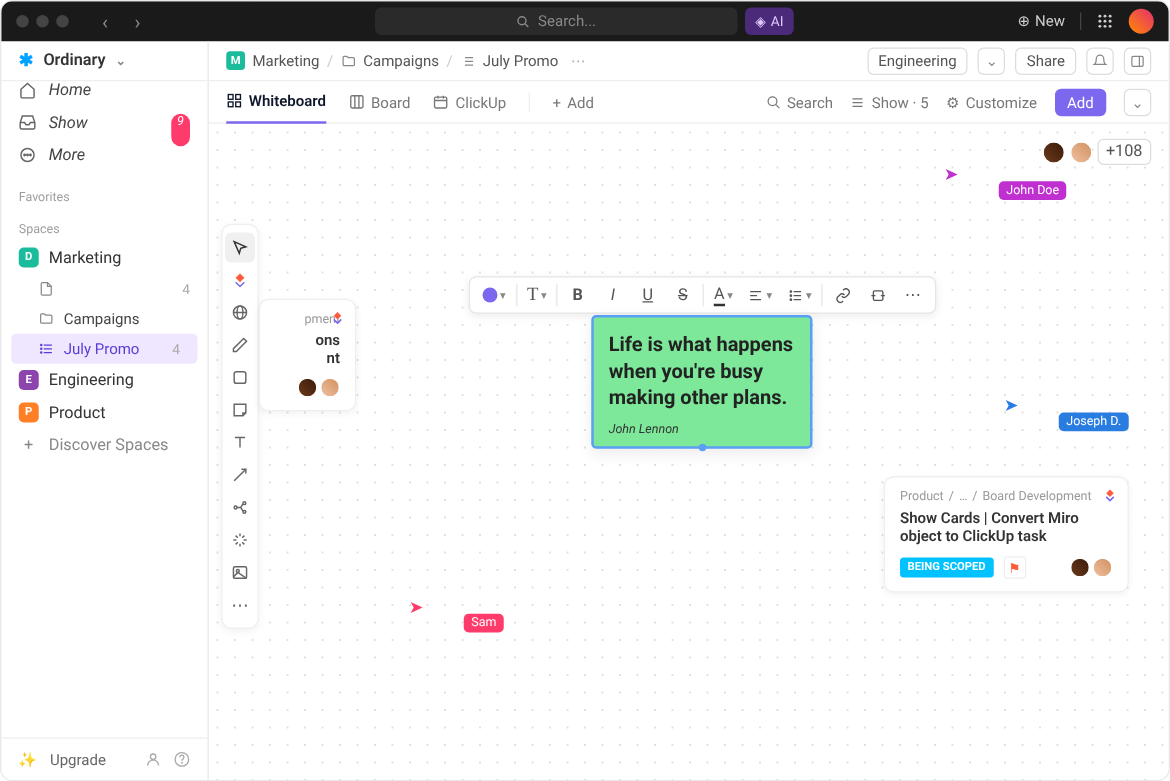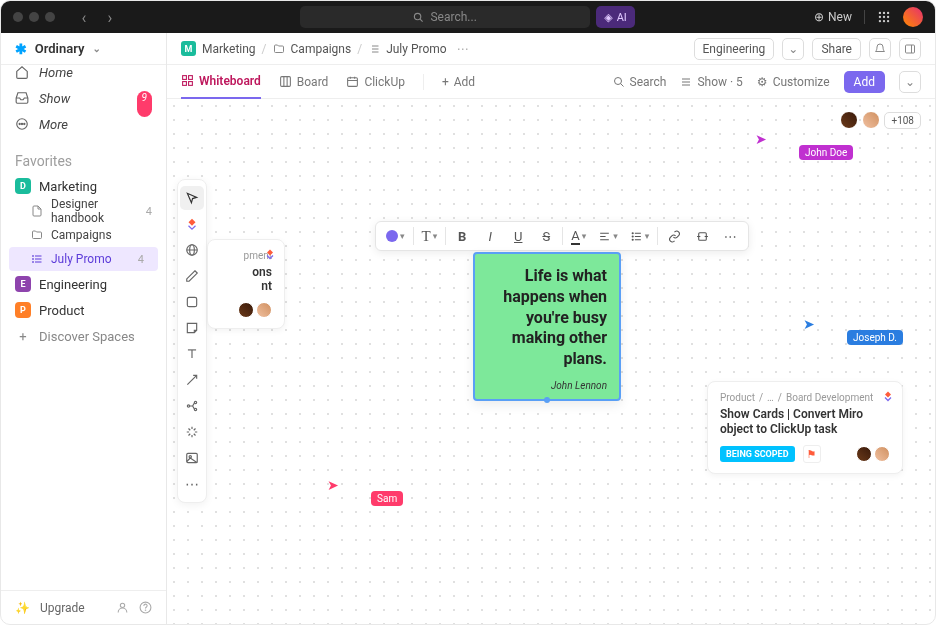--- a/index.html
+++ b/index.html
@@ -20,66 +20,66 @@
 .avatar-sm { width: 20px; height: 20px; border-radius: 50%; background: linear-gradient(45deg,#ff8a00,#e52e71); }
 
 
 .app { display: flex; height: calc(100% - 32px); }
 .sidebar { width: 166px; border-right: 1px solid #e8e8e8; display: flex; flex-direction: column; font-size: 13px; color: #333; }
 .ws-switch { height: 32px; display: flex; align-items: center; gap: 8px; padding: 0 14px; font-weight: 600; border-bottom: 1px solid #eee; }
 .ws-logo { color: #00a3ff; font-size: 14px; }
 .nav-item { height: 26px; display: flex; gap: 10px; padding: 0 14px; cursor: pointer; color: #444; font-style: italic; }
 .nav-item .icon { width: 14px; color: #666; }
 .badge-red { background: #ff3b6b; color: #fff; font-size: 10px; padding: 1px 5px; border-radius: 8px; margin-left: auto; }
-.section-label { padding: 10px 14px 4px; font-size: 14px; color: #9e9e9e; text-transform: none; }
+.section-label { padding: 10px 14px 4px; font-size: 10px; color: #9e9e9e; text-transform: none; }
 .space-item { height: 26px; display: flex; align-items: center; gap: 8px; padding: 0 14px; cursor: pointer; }
 .space-badge { width: 16px; height: 16px; border-radius: 4px; display: flex; align-items: center; justify-content: center; font-size: 9px; font-weight: 700; color: #fff; }
 .tree-item { height: 24px; display: flex; align-items: center; gap: 8px; padding: 0 14px 0 30px; cursor: pointer; color: #444; font-size: 12px; }
 .tree-item.sel { background: #eee7ff; color: #5c3bd9; border-radius: 4px; margin: 0 8px; padding-left: 22px; }
 .tree-count { margin-left: auto; color: #aaa; font-size: 11px; }
 .footer { margin-top: auto; border-top: 1px solid #eee; height: 34px; display: flex; align-items: center; padding: 0 14px; gap: 10px; color: #666; font-size: 12px; }
 .footer .right { margin-left: auto; display: flex; gap: 10px; color: #aaa; }
 
 
 .main { flex: 1; display: flex; flex-direction: column; position: relative; }
 .hdr { height: 32px; border-bottom: 1px solid #eee; display: flex; align-items: center; padding: 0 14px; gap: 6px; font-size: 12px; color: #555; }
 .crumb-badge { width: 15px; height: 15px; border-radius: 3px; background: #1abc9c; color: #fff; font-size: 9px; display: flex; align-items: center; justify-content: center; font-weight: 700; }
 .crumb-sep { color: #ccc; }
 .hdr-right { margin-left: auto; display: flex; align-items: center; gap: 8px; }
 .btn-outline { border: 1px solid #ddd; padding: 3px 8px; border-radius: 5px; cursor: pointer; color: #555; font-size: 12px; }
 .btn-drop { border: 1px solid #ddd; padding: 3px 5px; border-radius: 5px; cursor: pointer; color: #888; }
 .icon-btn { width: 22px; height: 22px; border: 1px solid #ddd; border-radius: 5px; display: flex; align-items: center; justify-content: center; color: #888; cursor: pointer; font-size: 12px; }
 
 .viewbar { height: 34px; border-bottom: 1px solid #eee; display: flex; align-items: center; padding: 0 14px; gap: 18px; font-size: 12px; color: #777; }
 .vtab { display: flex; align-items: center; gap: 5px; height: 34px; cursor: pointer; }
-.vtab.active { color: #be185d; font-weight: 600; border-bottom: 2px solid #7b68ee; }
+.vtab.active { color: #0f172a; font-weight: 600; border-bottom: 2px solid #7b68ee; }
 .viewbar .right { margin-left: auto; display: flex; align-items: center; gap: 14px; }
 .add-pill { background: #7b68ee; color: #fff; padding: 4px 10px; border-radius: 5px; cursor: pointer; font-size: 12px; }
 
 
 .canvas { flex: 1; position: relative; background-image: radial-gradient(#e0e0e0 1px, transparent 1px); background-size: 14px 14px; overflow: hidden; }
 .avatars-top { position: absolute; top: 12px; right: 14px; display: flex; align-items: center; gap: 4px; }
 .av { width: 18px; height: 18px; border-radius: 50%; border: 1.5px solid #fff; }
 .av1 { background: linear-gradient(45deg,#6b3a1a,#3a1a0a); }
 .av2 { background: linear-gradient(45deg,#f0c0a0,#d09060); }
-.plus-count { background: #fff; border: 1px solid #ddd; padding: 2px 6px; border-radius: 5px; font-size: 10px; color: #555; }
+.plus-count { background: #fff; border: 1px solid #ddd; padding: 2px 6px; border-radius: 5px; font-size: 13px; color: #555; }
 
 .toolbox { position: absolute; left: 10px; top: 80px; width: 30px; background: #fff; border: 1px solid #eee; border-radius: 8px; box-shadow: 0 2px 8px rgba(0,0,0,.06); display: flex; flex-direction: column; align-items: center; padding: 6px 0; gap: 2px; }
 .tool { width: 24px; height: 24px; display: flex; align-items: center; justify-content: center; color: #666; cursor: pointer; border-radius: 5px; font-size: 14px; }
 .tool.sel { background: #f0f0f0; color: #333; }
 
 
 .float-tb { position: absolute; left: 208px; top: 122px; height: 30px; background: #fff; border: 1px solid #e5e5e5; border-radius: 6px; box-shadow: 0 2px 8px rgba(0,0,0,.08); display: flex; align-items: center; padding: 0 6px; gap: 4px; }
 .ft-item { width: 24px; height: 22px; display: flex; align-items: center; justify-content: center; color: #555; cursor: pointer; font-size: 13px; border-radius: 4px; }
 .ft-item.wide { width: auto; padding: 0 4px; gap: 2px; }
 .ft-divider { width: 1px; height: 18px; background: #e5e5e5; }
 .ft-dot { width: 12px; height: 12px; border-radius: 50%; background: #7b68ee; }
 
 
-.sticky { position: absolute; left: 306px; top: 153px; width: 148px; background: #7de89a; border: 2px solid #5a9ff5; border-radius: 4px; padding: 12px 12px 8px 12px; box-shadow: 0 4px 12px rgba(0,0,0,.08); text-align: right; }
+.sticky { position: absolute; left: 306px; top: 153px; width: 177px; background: #7de89a; border: 2px solid #5a9ff5; border-radius: 4px; padding: 12px 12px 8px 12px; box-shadow: 0 4px 12px rgba(0,0,0,.08); }
 .sticky .quote { font-weight: 700; font-size: 16px; line-height: 1.3; color: #222; }
 .sticky .author { margin-top: 10px; font-size: 10px; font-style: italic; color: #333; }
 .sticky::after { content: ""; position: absolute; bottom: -4px; left: 50%; transform: translateX(-50%); width: 6px; height: 6px; background: #5a9ff5; border-radius: 50%; }
 
 
 .card { position: absolute; background: #fff; border: 1px solid #eee; border-radius: 8px; box-shadow: 0 2px 6px rgba(0,0,0,.05); padding: 10px 12px; font-size: 12px; }
 .card1 { left: 40px; top: 140px; width: 78px; overflow: hidden; }
 .card1 .bc { color: #999; font-size: 10px; white-space: nowrap; text-align: right; }
 .card1 .ttl { font-weight: 600; color: #333; margin-top: 4px; line-height: 1.2; white-space: nowrap; text-align: right; }
 .card1 .avs { display: flex; gap: 2px; margin-top: 8px; justify-content: flex-end; }
@@ -187,33 +187,33 @@
             <circle cx="12" cy="12" r="9"></circle>
             <circle cx="8" cy="12" r="1" fill="currentColor"></circle>
             <circle cx="12" cy="12" r="1" fill="currentColor"></circle>
             <circle cx="16" cy="12" r="1" fill="currentColor"></circle>
           </svg>
         </span>
       <span>More</span>
     </div>
 
     <div class="section-label">Favorites</div>
+    <div class="section-label">Spaces</div>
 
     <div class="space-item">
       <span class="space-badge" style="background:#1abc9c">D</span>
       <span>Marketing</span>
     </div>
     <div class="tree-item">
       <span>
           <svg width="12" height="12" viewBox="0 0 24 24" fill="none" stroke="#888" stroke-width="2">
             <path d="M14 2H6a2 2 0 00-2 2v16a2 2 0 002 2h12a2 2 0 002-2V8z"></path>
             <path d="M14 2v6h6"></path>
           </svg>
         </span>
-      <span>Designer handbook</span>
       <span class="tree-count">4</span>
     </div>
     <div class="tree-item">
       <span>
           <svg width="12" height="12" viewBox="0 0 24 24" fill="none" stroke="#888" stroke-width="2">
             <path d="M3 6a2 2 0 012-2h4l2 2h8a2 2 0 012 2v9a2 2 0 01-2 2H5a2 2 0 01-2-2z"></path>
           </svg>
         </span>
       <span>Campaigns</span>
     </div>

